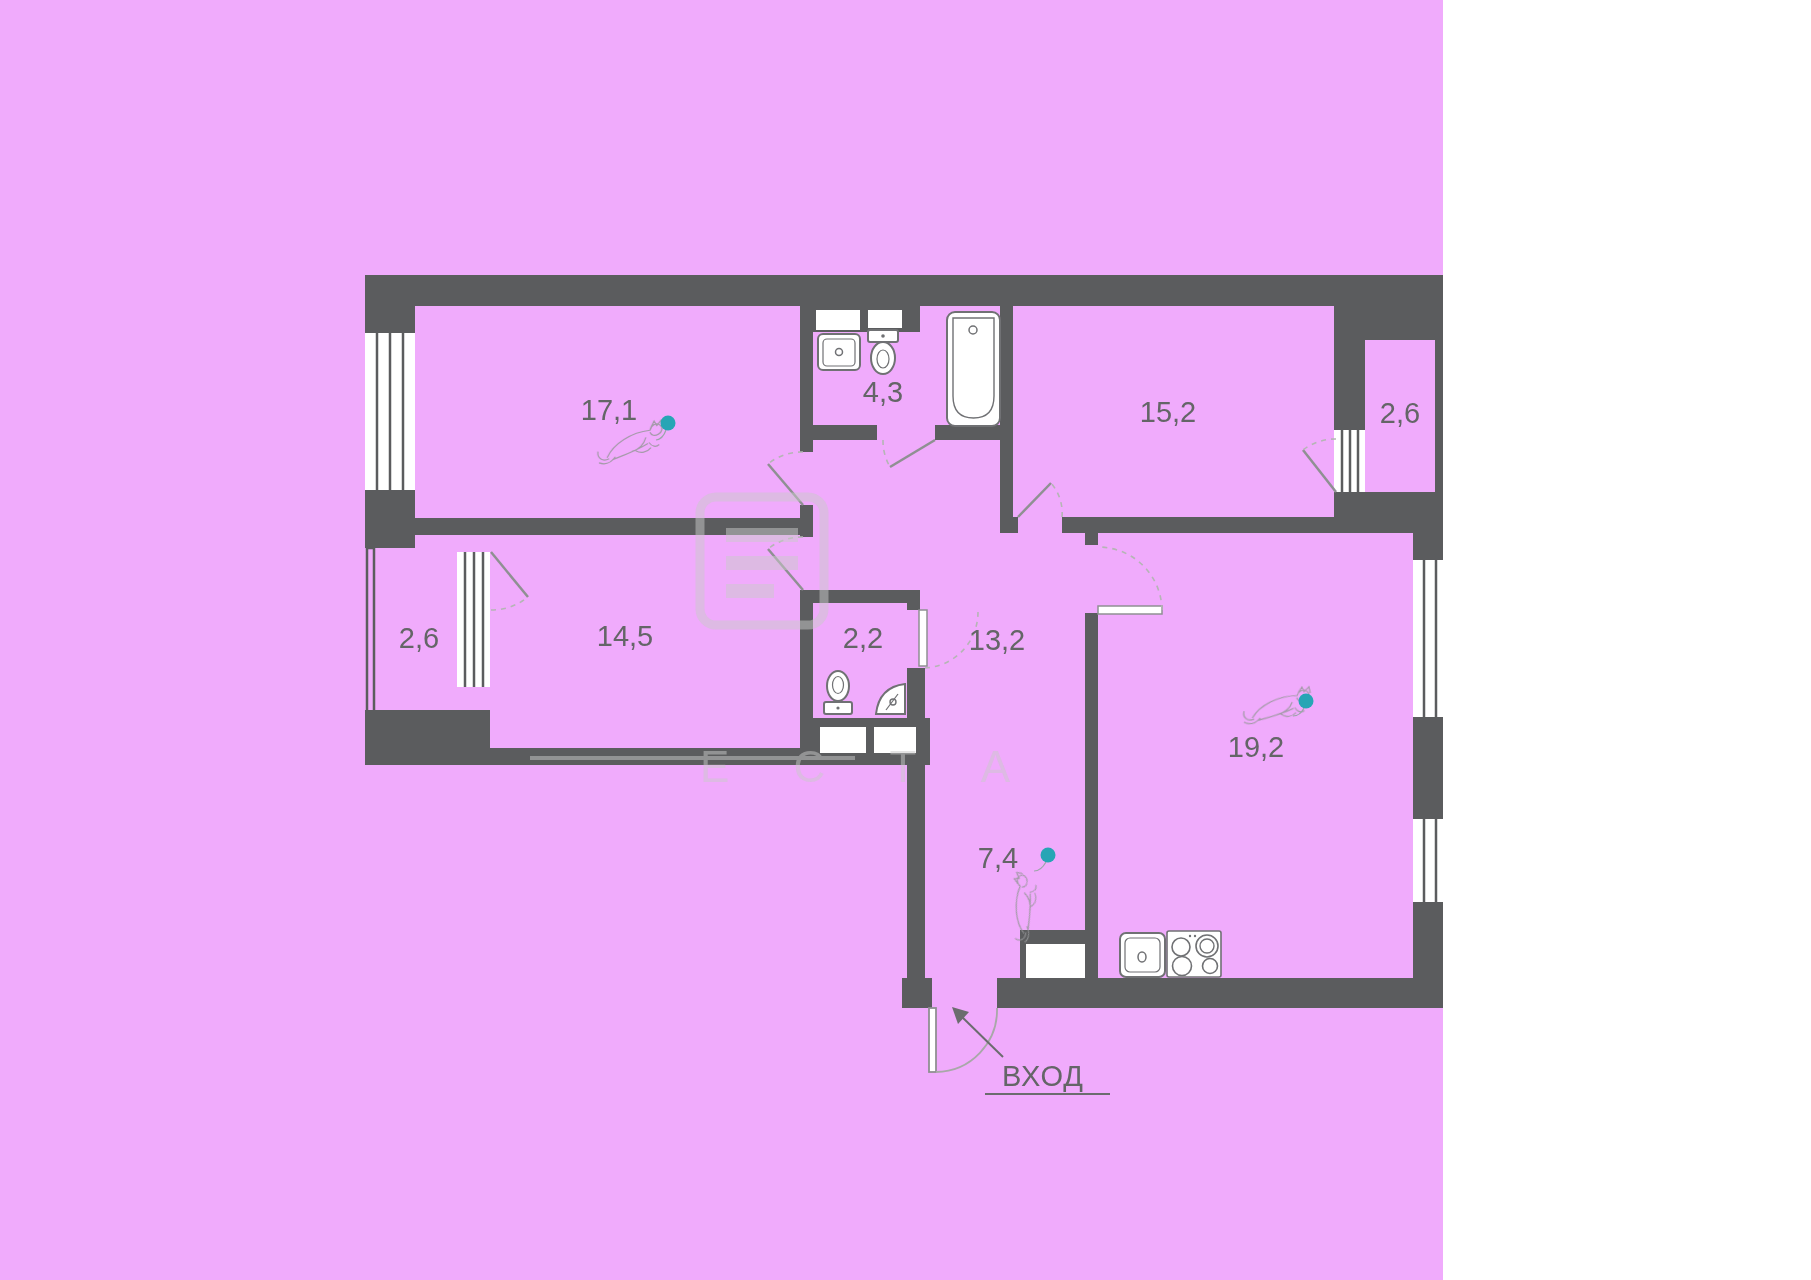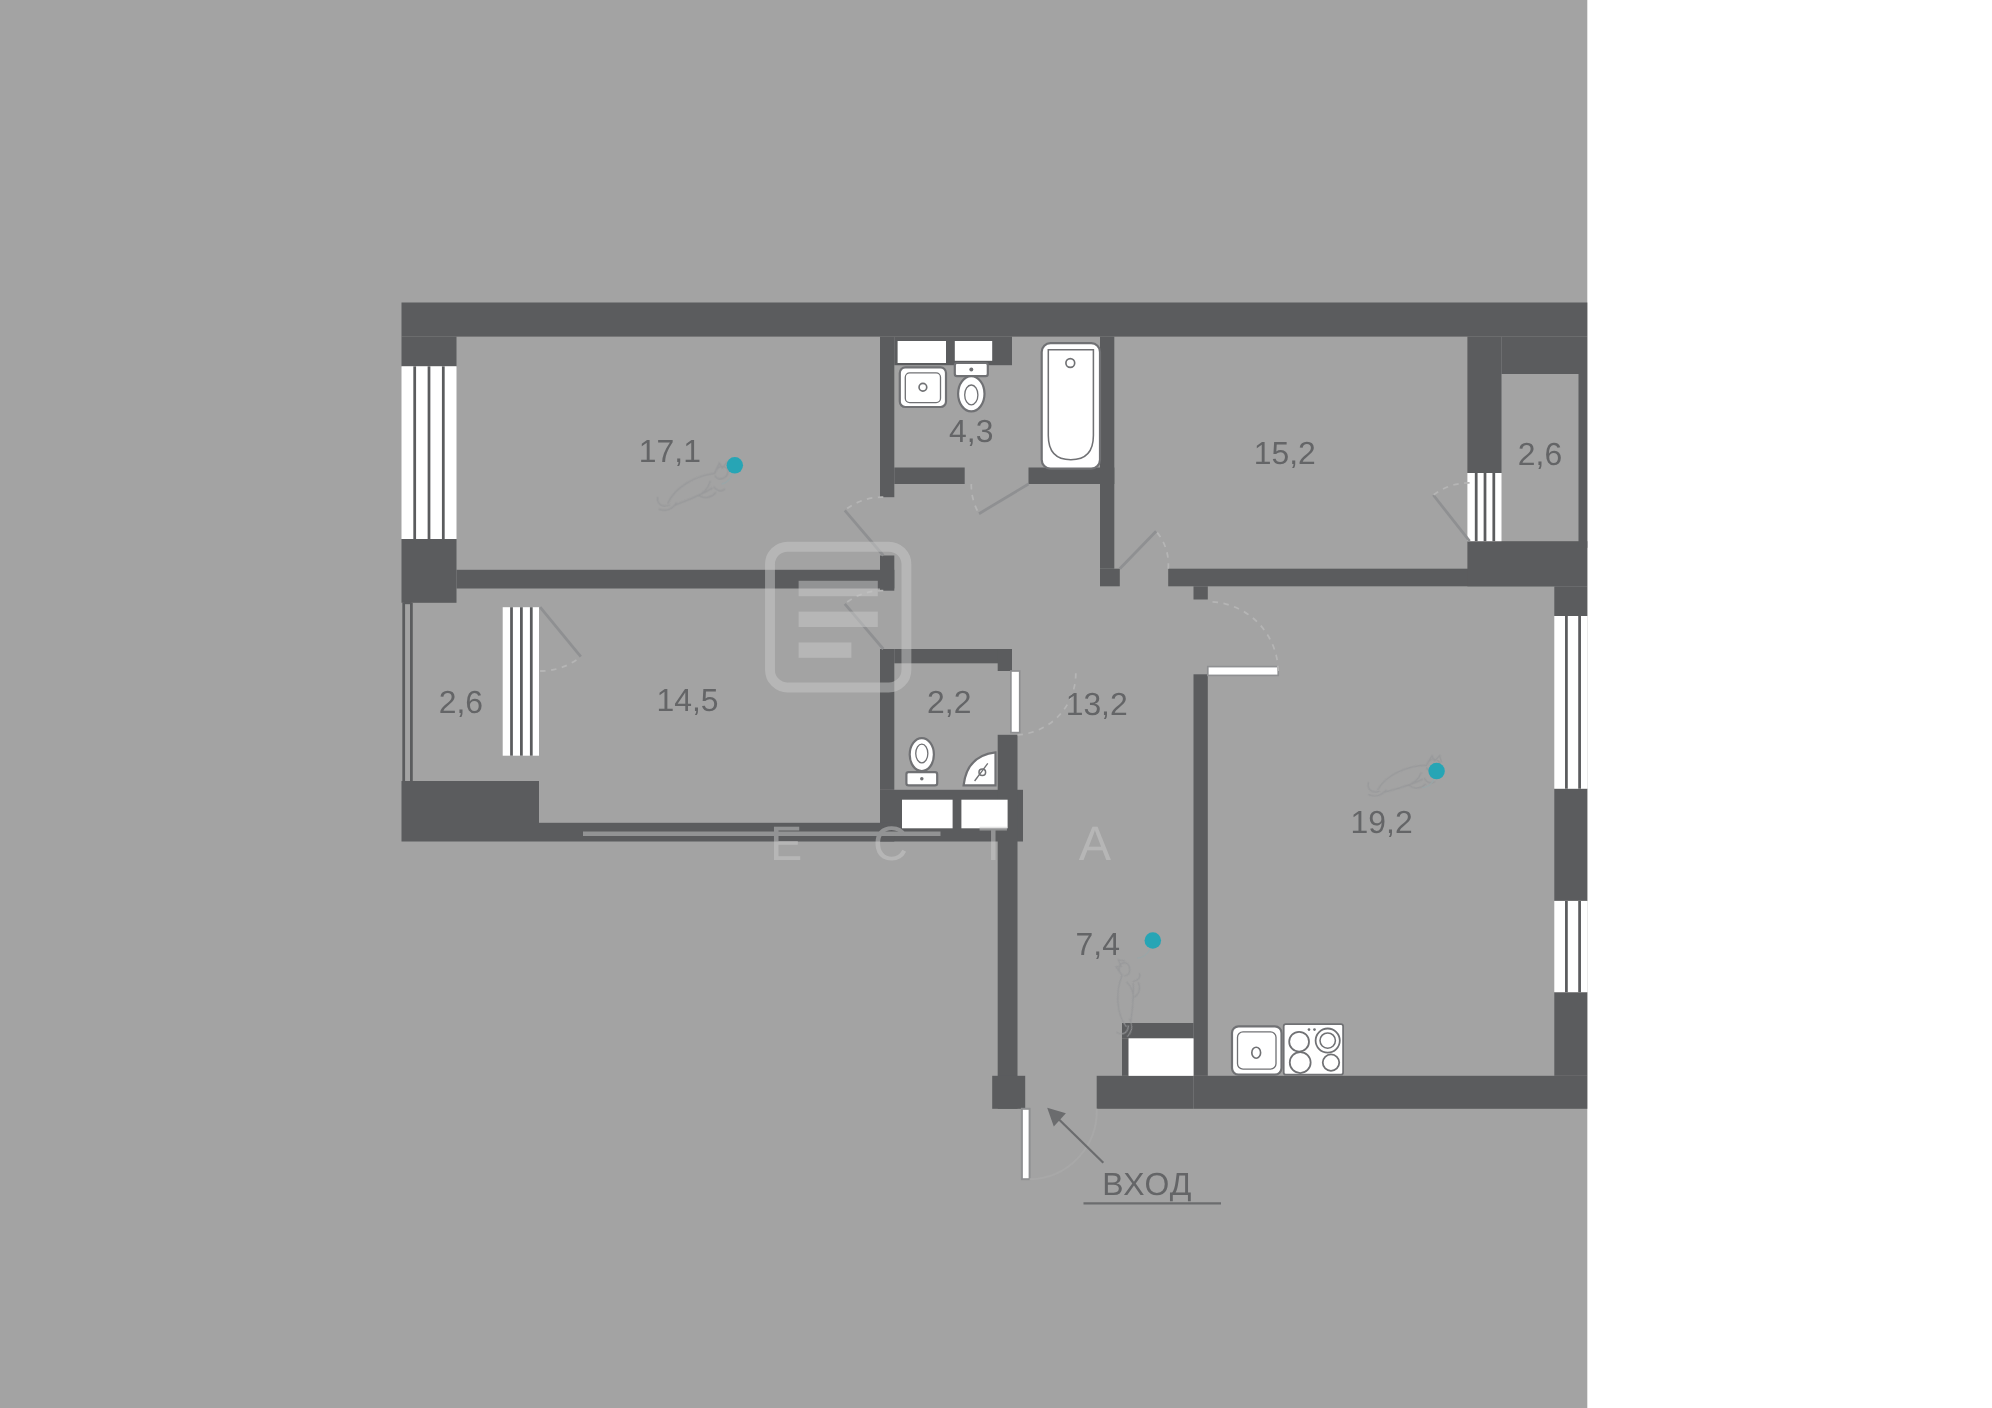--- a/index.html
+++ b/index.html
@@ -1,16 +1,16 @@
 <!DOCTYPE html>
 <html><head>
 <meta charset="utf-8">
 <style>
   html,body{margin:0;padding:0;background:#ffffff;}
-  .canvas{position:relative;width:1443px;height:1280px;background:#a3a3a3;overflow:hidden;
+  .canvas{position:relative;width:1443px;height:1280px;background:#f0abfc;overflow:hidden;
           font-family:"Liberation Sans",sans-serif;}
   svg{display:block}
   text.area{font-size:29px;fill:#646567;text-anchor:middle;}
   text.entr{font-size:29px;fill:#646567;text-anchor:middle;letter-spacing:1px;}
   .wm{opacity:.5}
 </style>
 </head>
 <body>
 
 <div class="canvas">

